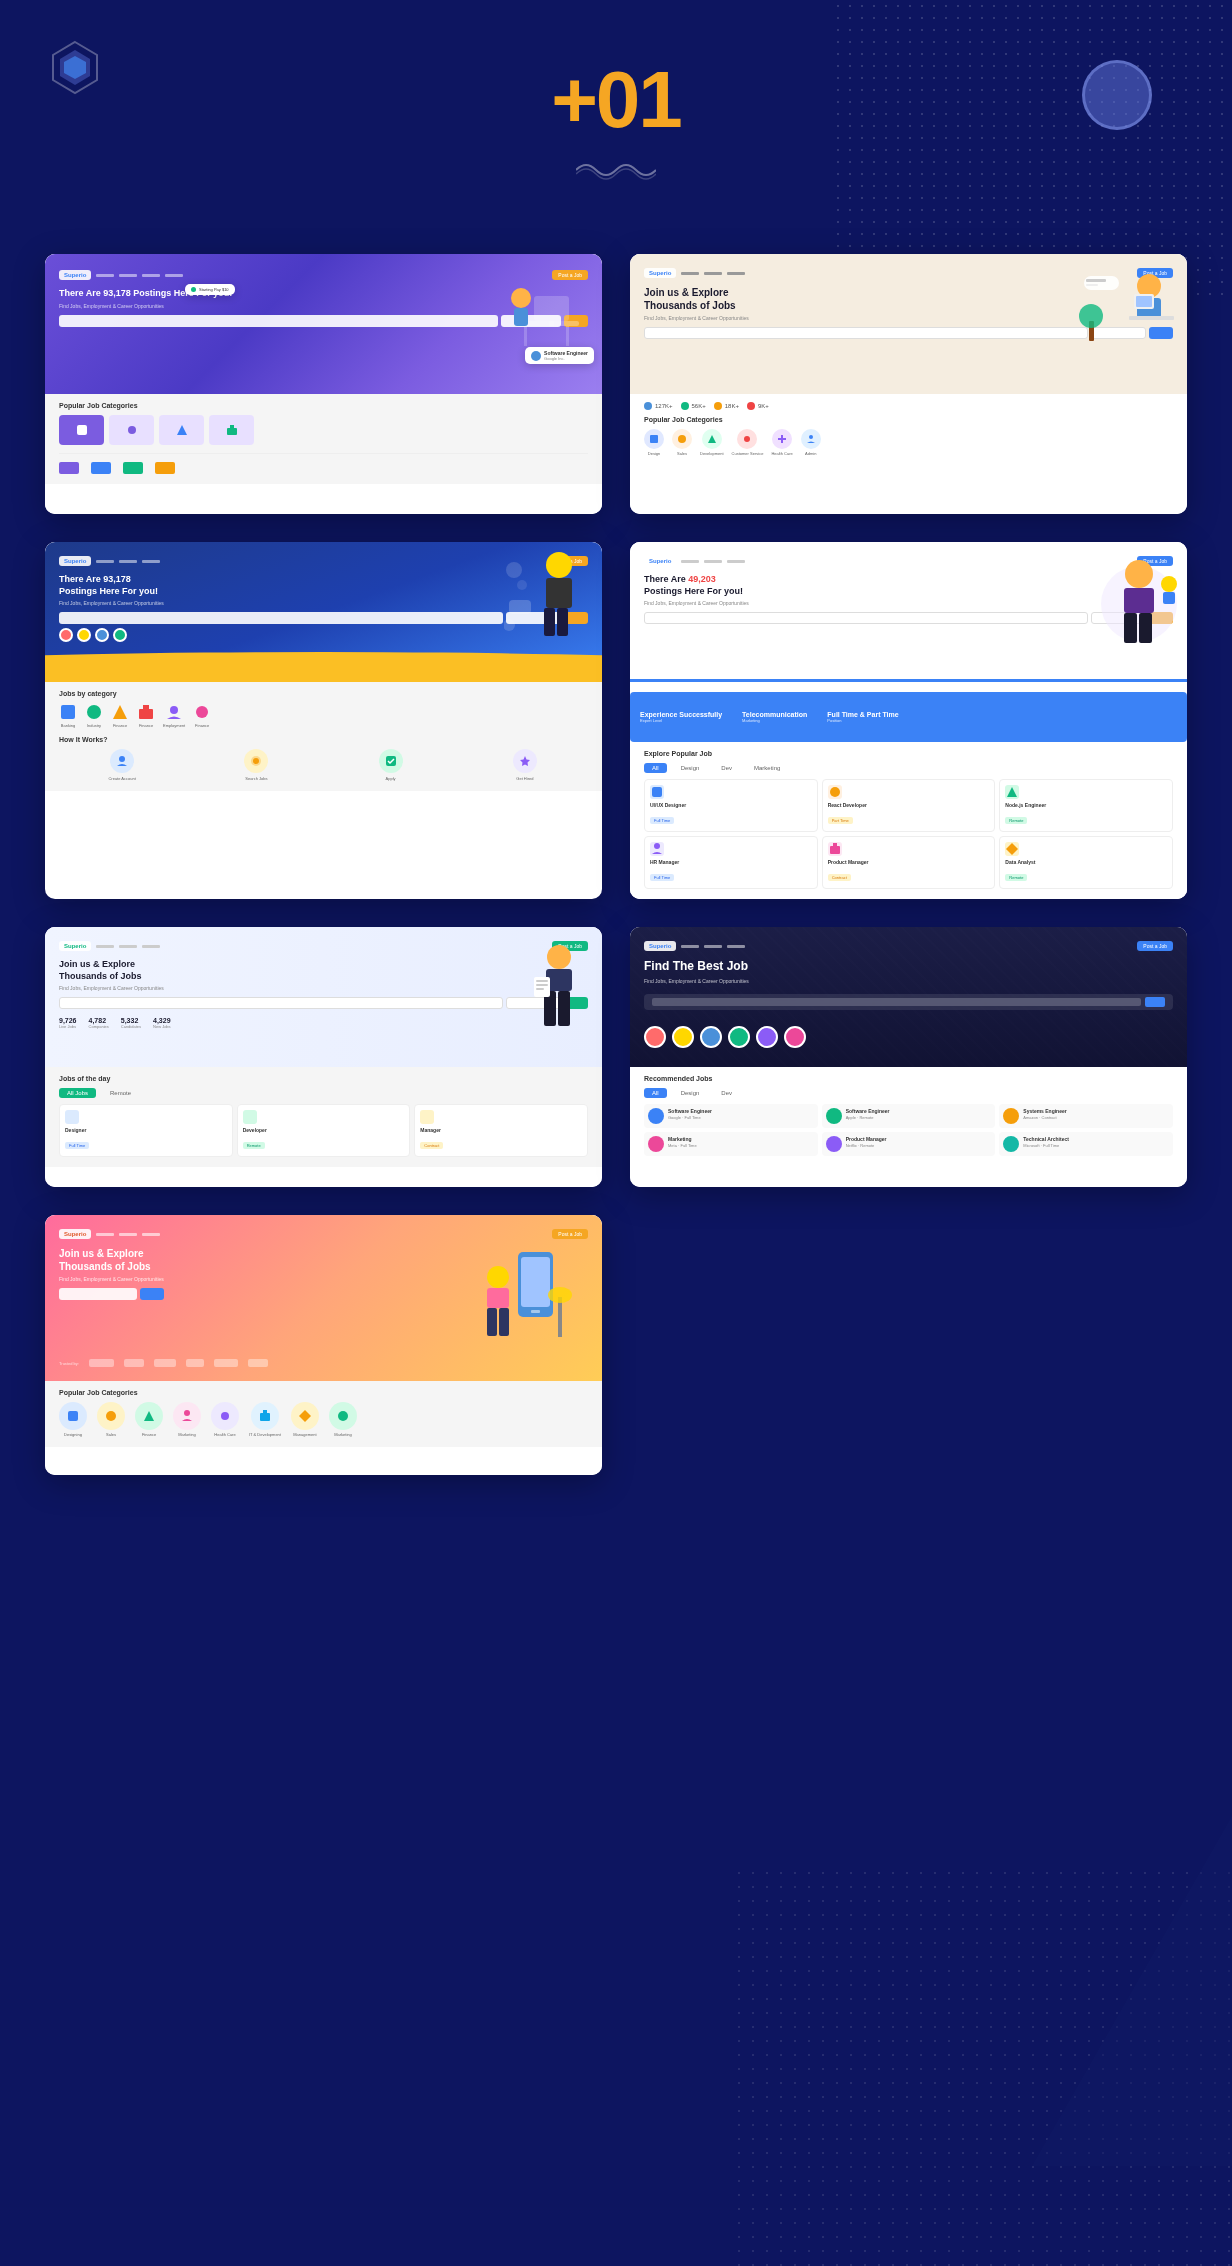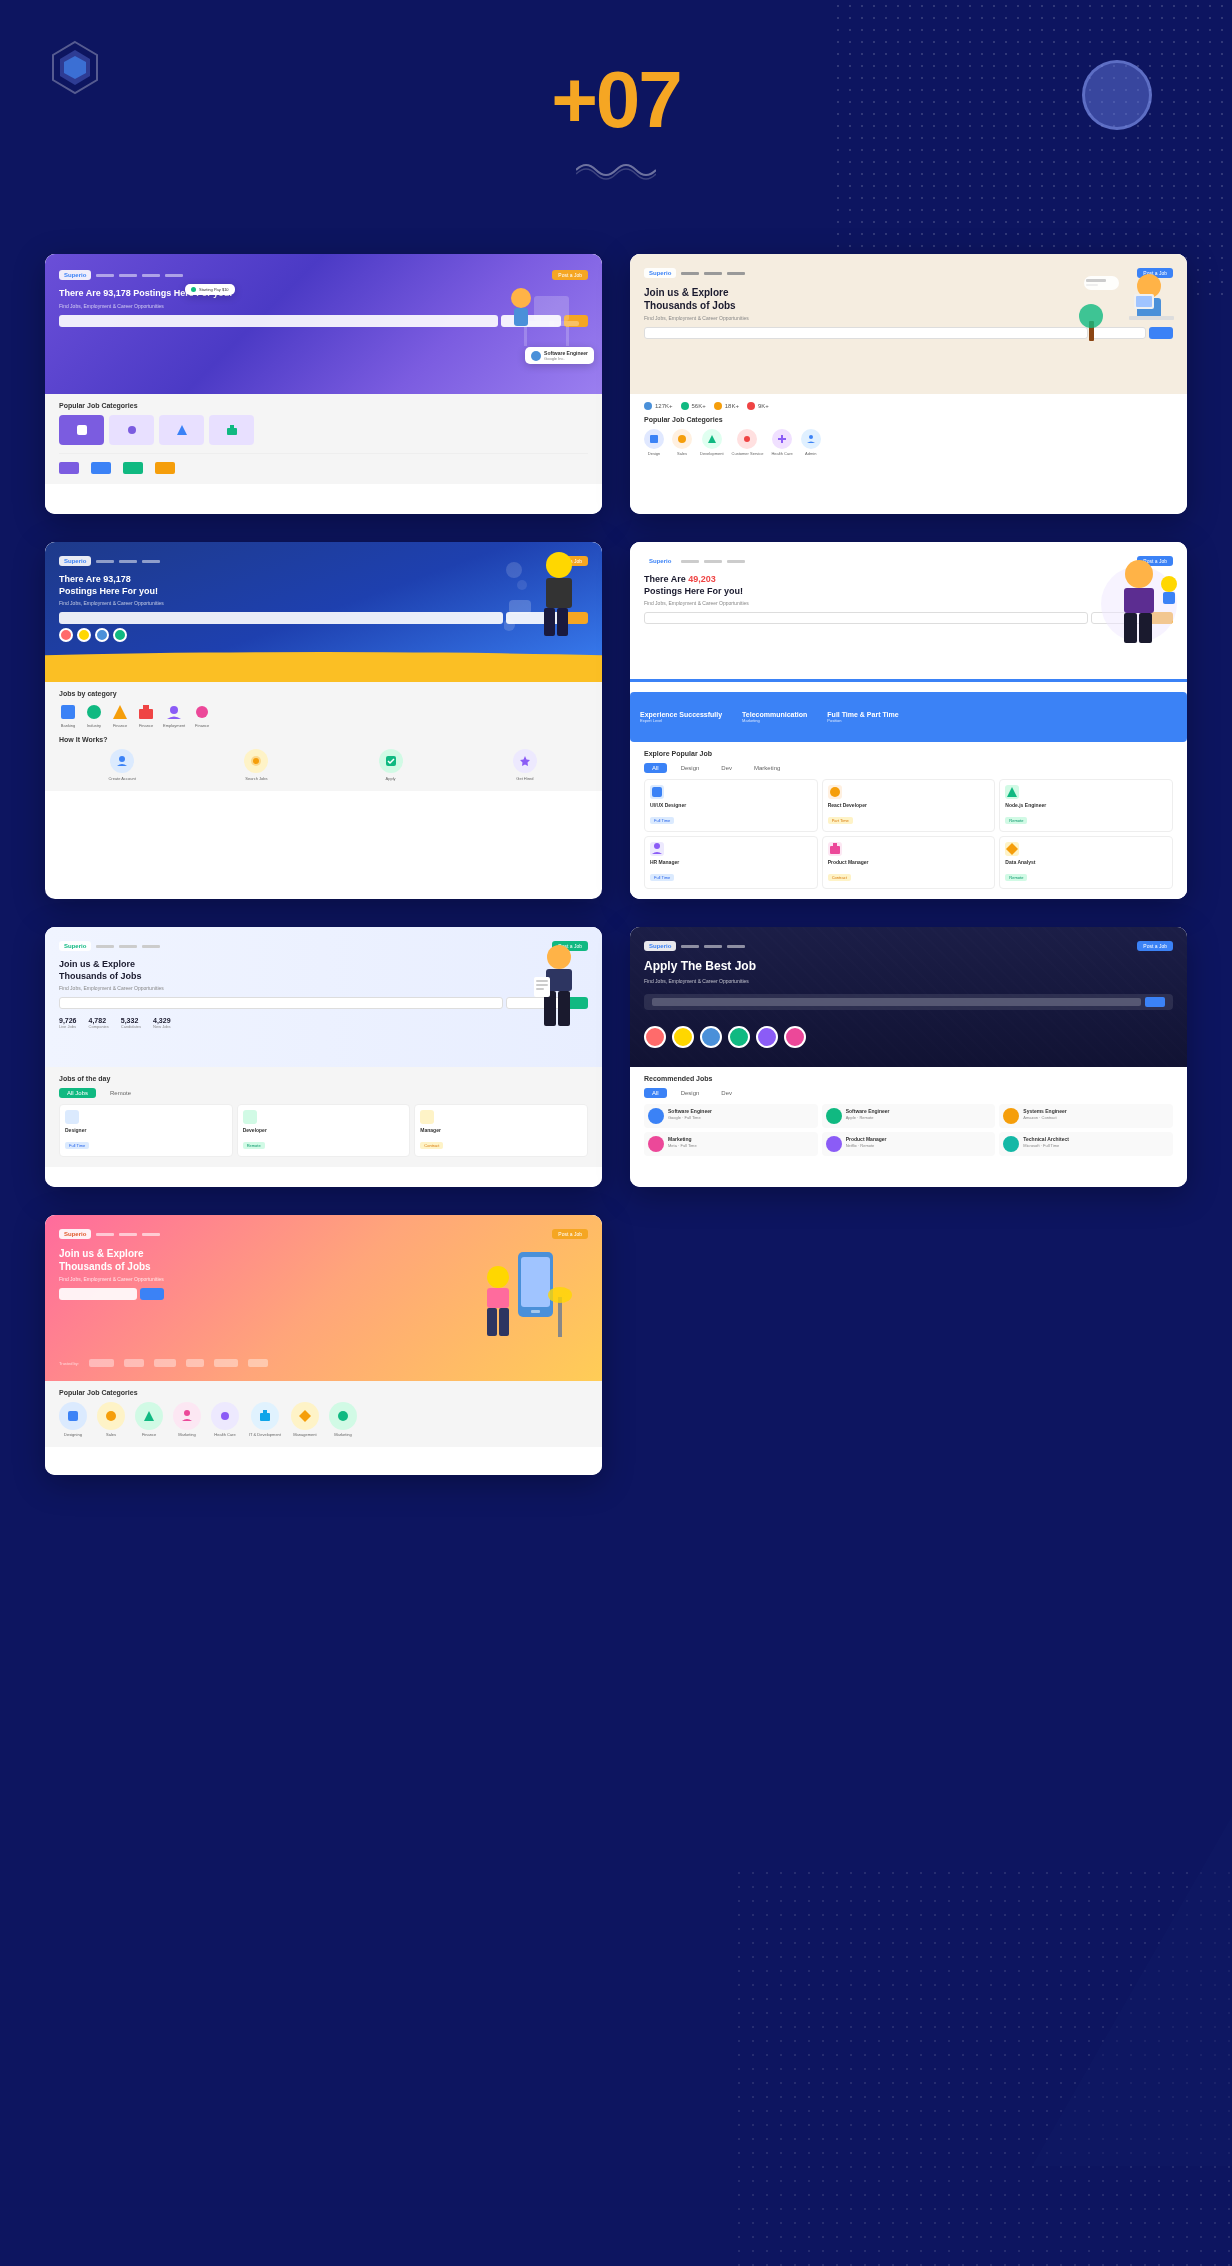--- a/index.html
+++ b/index.html
@@ -494,21 +494,21 @@
     <svg class="hex-logo" viewBox="0 0 50 55" fill="none" xmlns="http://www.w3.org/2000/svg">
       <polygon points="25,2 47,15 47,40 25,53 3,40 3,15" fill="none" stroke="rgba(255,255,255,0.3)" stroke-width="2"></polygon>
       <polygon points="25,10 40,19 40,36 25,45 10,36 10,19" fill="rgba(80,100,200,0.5)"></polygon>
       <polygon points="25,16 36,22 36,33 25,39 14,33 14,22" fill="#3b6fd4"></polygon>
     </svg>
   </div>
 
   
   <div class="circle-decoration"></div>
 
-  <div class="count-number">+07</div>
+  <div class="count-number">+01</div>
 
   
   <svg class="wave-decoration" viewBox="0 0 80 20">
     <path d="M0,10 Q10,0 20,10 Q30,20 40,10 Q50,0 60,10 Q70,20 80,10" stroke="rgba(255,255,255,0.4)" stroke-width="2" fill="none"></path>
     <path d="M0,14 Q10,4 20,14 Q30,24 40,14 Q50,4 60,14 Q70,24 80,14" stroke="rgba(255,255,255,0.2)" stroke-width="1.5" fill="none"></path>
   </svg>
 </div>
 
 <div class="demos-grid">
 
@@ -1049,21 +1049,21 @@
       <div class="demo6-hero">
         <div class="mock-nav">
           <div class="mock-logo">Superio</div>
           <div class="mock-nav-links">
             <div class="mock-nav-link"></div>
             <div class="mock-nav-link"></div>
             <div class="mock-nav-link"></div>
           </div>
           <div class="mock-nav-btn">Post a Job</div>
         </div>
-        <div class="mock-hero-text white" style="font-size:12px;">Apply The Best Job</div>
+        <div class="mock-hero-text white" style="font-size:12px;">Find The Best Job</div>
         <div style="font-size:5px;color:rgba(255,255,255,0.7);margin-top:3px;">Find Jobs, Employment &amp; Career Opportunities</div>
         <div class="demo6-search">
           <div style="flex:1;height:8px;background:rgba(255,255,255,0.2);border-radius:2px;"></div>
           <div style="width:20px;height:10px;background:#3b82f6;border-radius:2px;margin-left:4px;"></div>
         </div>
 
         <div style="display:flex;gap:6px;margin-top:16px;align-items:center;">
           <div style="width:22px;height:22px;border-radius:50%;background:#ff6b6b;border:2px solid white;"></div>
           <div style="width:22px;height:22px;border-radius:50%;background:#ffd700;border:2px solid white;"></div>
           <div style="width:22px;height:22px;border-radius:50%;background:#4a90d9;border:2px solid white;"></div>

